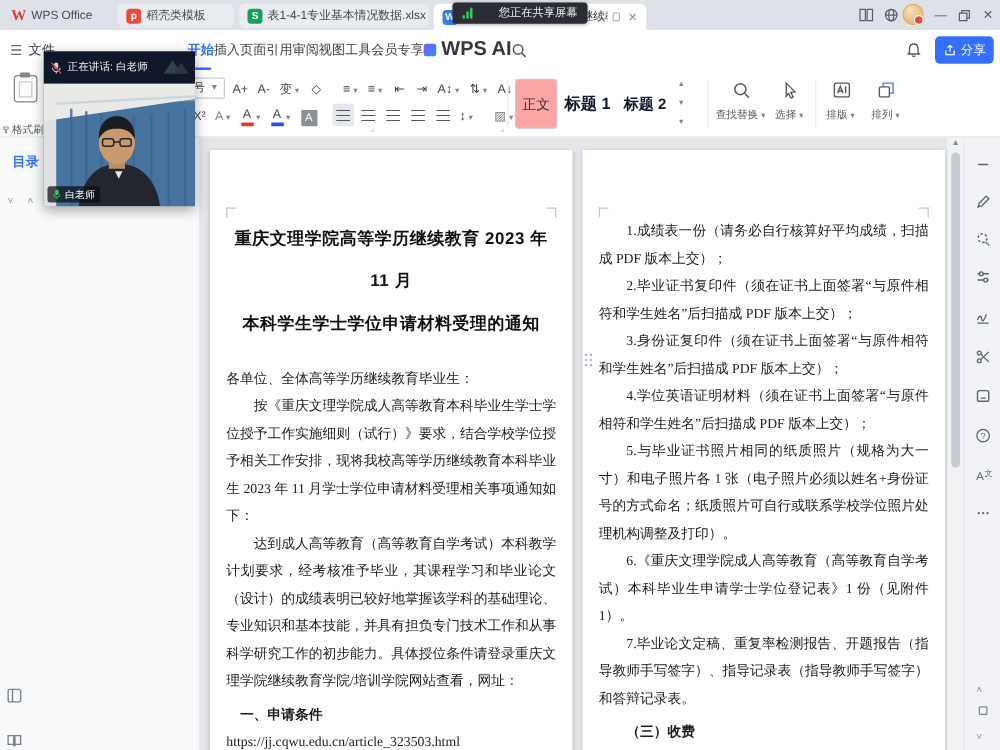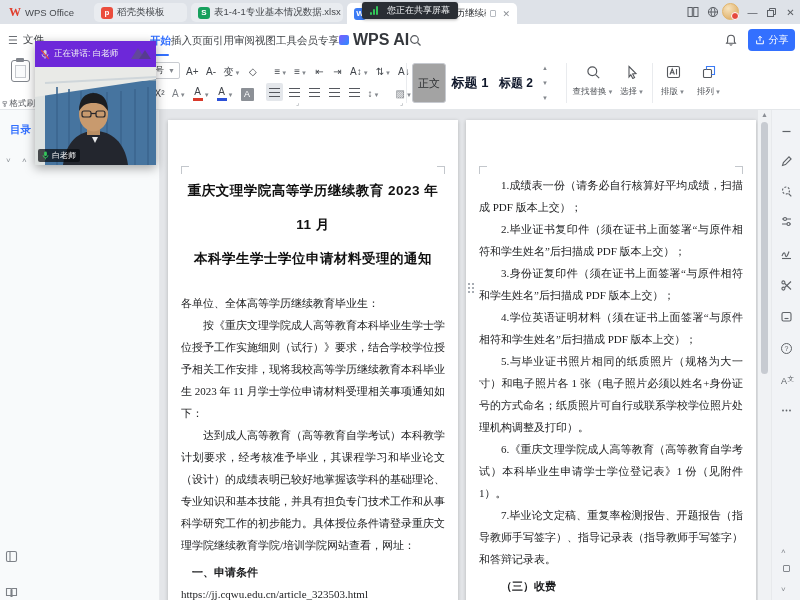--- a/index.html
+++ b/index.html
@@ -10,21 +10,21 @@
 
 .tabbar{position:absolute;left:0;top:0;width:800px;height:24px;background:#dee2e8}
 .tab{position:absolute;top:3px;height:19px;display:flex;align-items:center;gap:4px;padding:0 7px;font-size:9.5px;color:#45484d;border-radius:5px;white-space:nowrap;overflow:hidden}
 .tab.chip{background:#e9ecf0}
 .tab.active{background:#fff;height:21px;border-radius:5px 5px 0 0;color:#2f3135}
 .ficon{flex:0 0 12px;width:12px;height:12px;border-radius:3px;color:#fff;font-size:8px;font-weight:700;display:flex;align-items:center;justify-content:center;font-family:"Liberation Sans",sans-serif}
 .red{background:#eb4d3d}.green{background:#17a05d}.blue{background:#3b7bf5}
 .wlogo{color:#e03e2d;font-weight:800;font-size:12px;font-family:"Liberation Serif",serif}
 .tab .tclose{color:#8a8e94;font-size:9px;margin-left:2px}
 .tab .tpin{width:7px;height:7px;border:1px solid #b6bac0;border-radius:1px}
-.share-tip{position:absolute;left:362px;top:2px;height:17px;background:#2a2e34;border-radius:3px;display:flex;align-items:center;gap:9px;padding:0 8px;color:#eef0f2;font-size:9px;z-index:70;box-shadow:0 1px 3px rgba(0,0,0,.3)}
+.share-tip{position:absolute;left:362px;top:2px;height:17px;background:#2a2e34;border-radius:3px;display:flex;align-items:center;gap:21px;padding:0 8px;color:#eef0f2;font-size:9px;z-index:70;box-shadow:0 1px 3px rgba(0,0,0,.3)}
 .sigbars{display:flex;align-items:flex-end;gap:1px;height:9px}
 .sigbars i{display:block;width:2px;background:#33c759;border-radius:1px}
 .winbtn{position:absolute;top:4px;width:17px;height:16px;display:flex;align-items:center;justify-content:center;color:#5c6066;font-size:10px}
 .avatar{position:absolute;left:722px;top:3px;width:17px;height:17px;border-radius:50%;background:radial-gradient(circle at 35% 30%,#f7e3bd,#d9a558);border:1px solid #e2b469}
 .avatar::after{content:"";position:absolute;right:-1px;bottom:-1px;width:6px;height:6px;border-radius:50%;background:#e5483c;border:1px solid #fff}
 
 
 .menubar{position:absolute;left:0;top:24px;width:800px;height:32px;background:#fff}
 .filebtn{position:absolute;left:8px;top:0;height:32px;display:flex;align-items:center;gap:5px;font-size:10.5px;color:#3a3d41}
 .hamb{color:#6a6e74;font-size:11px}
@@ -54,21 +54,21 @@
 .fsize .caret{font-size:7px}
 .ubar{display:inline-block;width:10px;height:3px;margin-top:1px}
 .stack{display:flex;flex-direction:column;align-items:center;line-height:1}
 .ali{display:inline-block;width:11px;height:9px;background:repeating-linear-gradient(to bottom,#55585e 0 1px,transparent 1px 4px)}
 .alibtn{height:18px;padding:2px 3px;border-radius:2px;display:flex;align-items:center}
 .alibtn.sel{background:#e4e7eb}
 .shadeA{width:13px;height:13px;background:#8c9096;color:#fff;font-size:9px;display:flex;align-items:center;justify-content:center;border-radius:1px}
 .vsep{position:absolute;top:7px;width:1px;height:40px;background:#e9ebee}
 .launch{position:absolute;font-size:7px;color:#9aa0a6}
 .stylebox{position:absolute;left:412px;top:5px;width:148px;height:44px;display:flex;align-items:center;gap:2px}
-.stysel{width:34px;height:40px;border:1px solid #c7cad0;border-radius:3px;background:#a3a3a3;display:flex;align-items:center;justify-content:center;font-size:11px;color:#2e3033}
+.stysel{width:34px;height:40px;border:1px solid #c7cad0;border-radius:3px;background:#fca5a5;display:flex;align-items:center;justify-content:center;font-size:11px;color:#2e3033}
 .sty{width:44px;text-align:center;font-weight:700;color:#0f172a}
 .sty1{font-size:13px}.sty2{font-size:12px}
 .styarr{display:flex;flex-direction:column;justify-content:space-between;height:36px;font-size:6px;color:#84888e;padding-left:2px}
 .tcol{position:absolute;top:6px;text-align:center;font-size:8.5px;color:#55585d}
 .tcol .ic{height:20px;display:flex;align-items:center;justify-content:center;margin-bottom:4px}
 
 
 .leftpane{position:absolute;left:0;top:110px;width:160px;bottom:0;background:#f8fafb;border-right:1px solid #e7e9ec}
 .tocTab{position:absolute;left:10px;top:13px;font-size:10.5px;color:#3370ff;font-weight:700}
 .chev{position:absolute;font-size:8px;color:#8b9096}
@@ -96,21 +96,21 @@
 .vscroll{position:absolute;left:758px;top:110px;width:13px;bottom:0;background:#f0f2f4}
 .sb-up{position:absolute;left:0;top:1px;width:13px;text-align:center;font-size:7px;color:#8a8e94}
 .sb-thumb{position:absolute;left:3px;top:12px;width:7px;height:252px;background:#c7cbd1;border-radius:4px}
 .rtool{position:absolute;left:771px;top:110px;width:29px;bottom:0;background:#f1f3f6;border-left:1px solid #e7e9ec}
 .rtool .rt{position:absolute;left:7px;width:15px;height:15px;display:flex;align-items:center;justify-content:center}
 .rt-mini{position:absolute;left:9px;font-size:8px;color:#84888e}
 .minisq{position:absolute;left:11px;width:7px;height:7px;border:1px solid #84888e;border-radius:1px}
 
 
 .meet{position:absolute;left:35px;top:41px;width:121px;height:124px;z-index:60;box-shadow:0 3px 10px rgba(0,0,0,.35)}
-.meet-h{height:26px;background:#6d28d9;display:flex;align-items:center;gap:4px;padding:0 5px;color:#f2f3f5;font-size:8.5px;position:relative;overflow:hidden;white-space:nowrap}
+.meet-h{height:26px;background:#0f172a;display:flex;align-items:center;gap:4px;padding:0 5px;color:#f2f3f5;font-size:8.5px;position:relative;overflow:hidden;white-space:nowrap}
 .meet-logo{position:absolute;right:3px;top:5px;opacity:.55}
 .meet-v{height:98px;position:relative;overflow:hidden;background:#8fa6b8}
 .nametag{position:absolute;left:3px;bottom:3px;background:rgba(10,12,16,.72);border-radius:2px;padding:1px 4px;display:flex;gap:3px;align-items:center;color:#fff;font-size:8px;z-index:5}
 </style>
 </head>
 <body>
 
 <div class="tabbar">
   <div class="tab" style="left:2px">
     <span class="wlogo">W</span>

